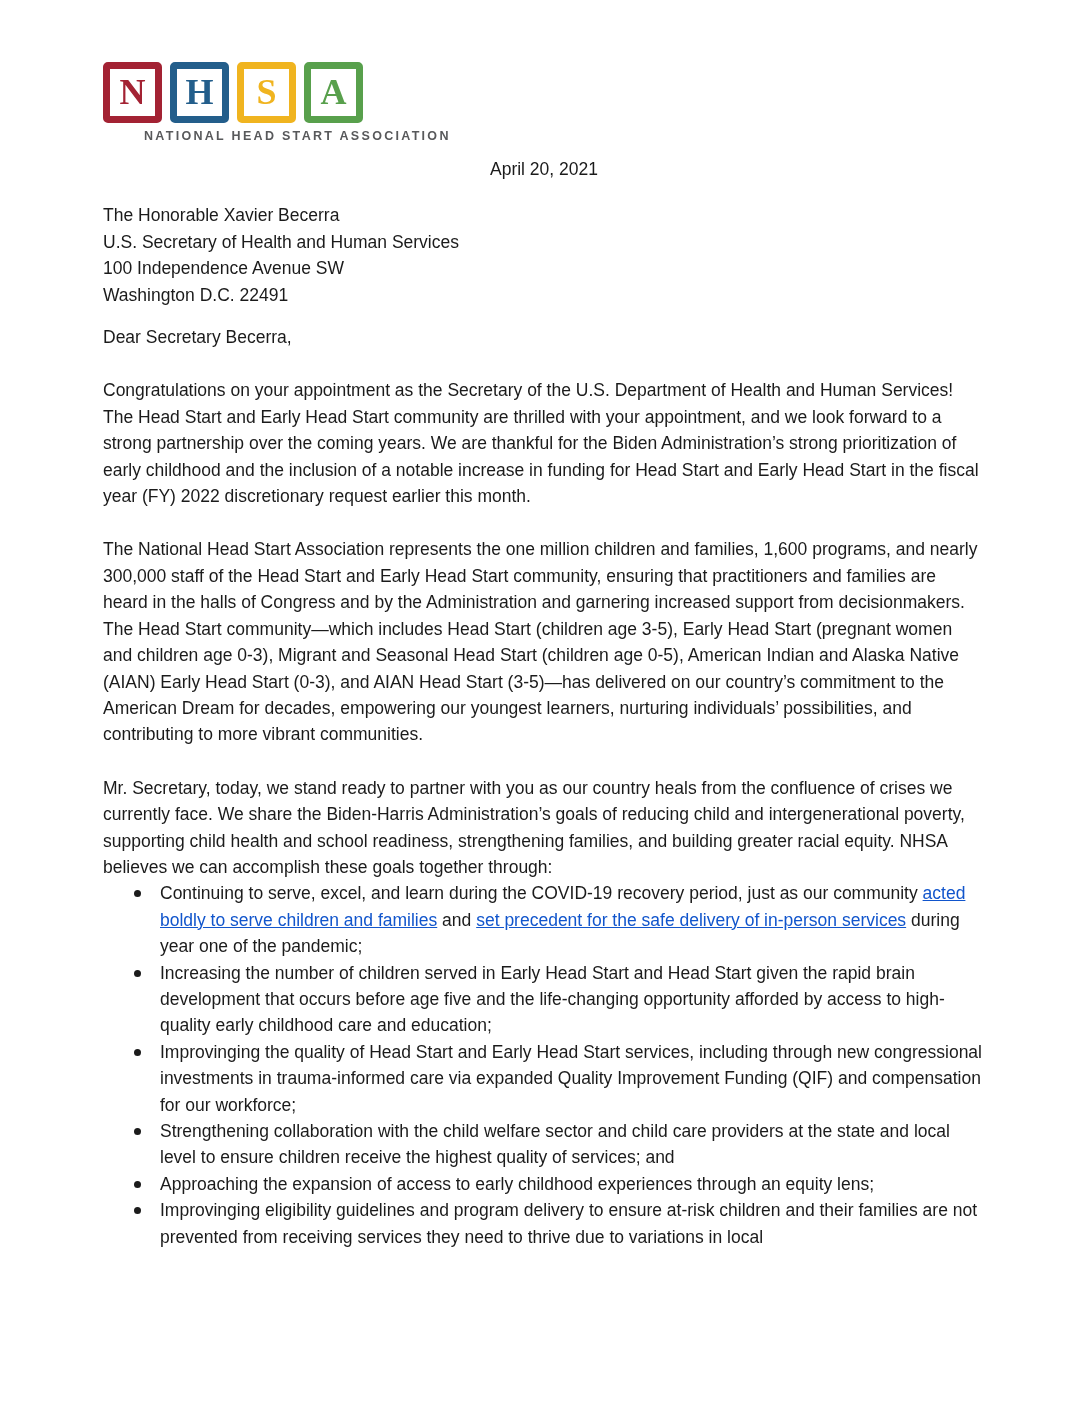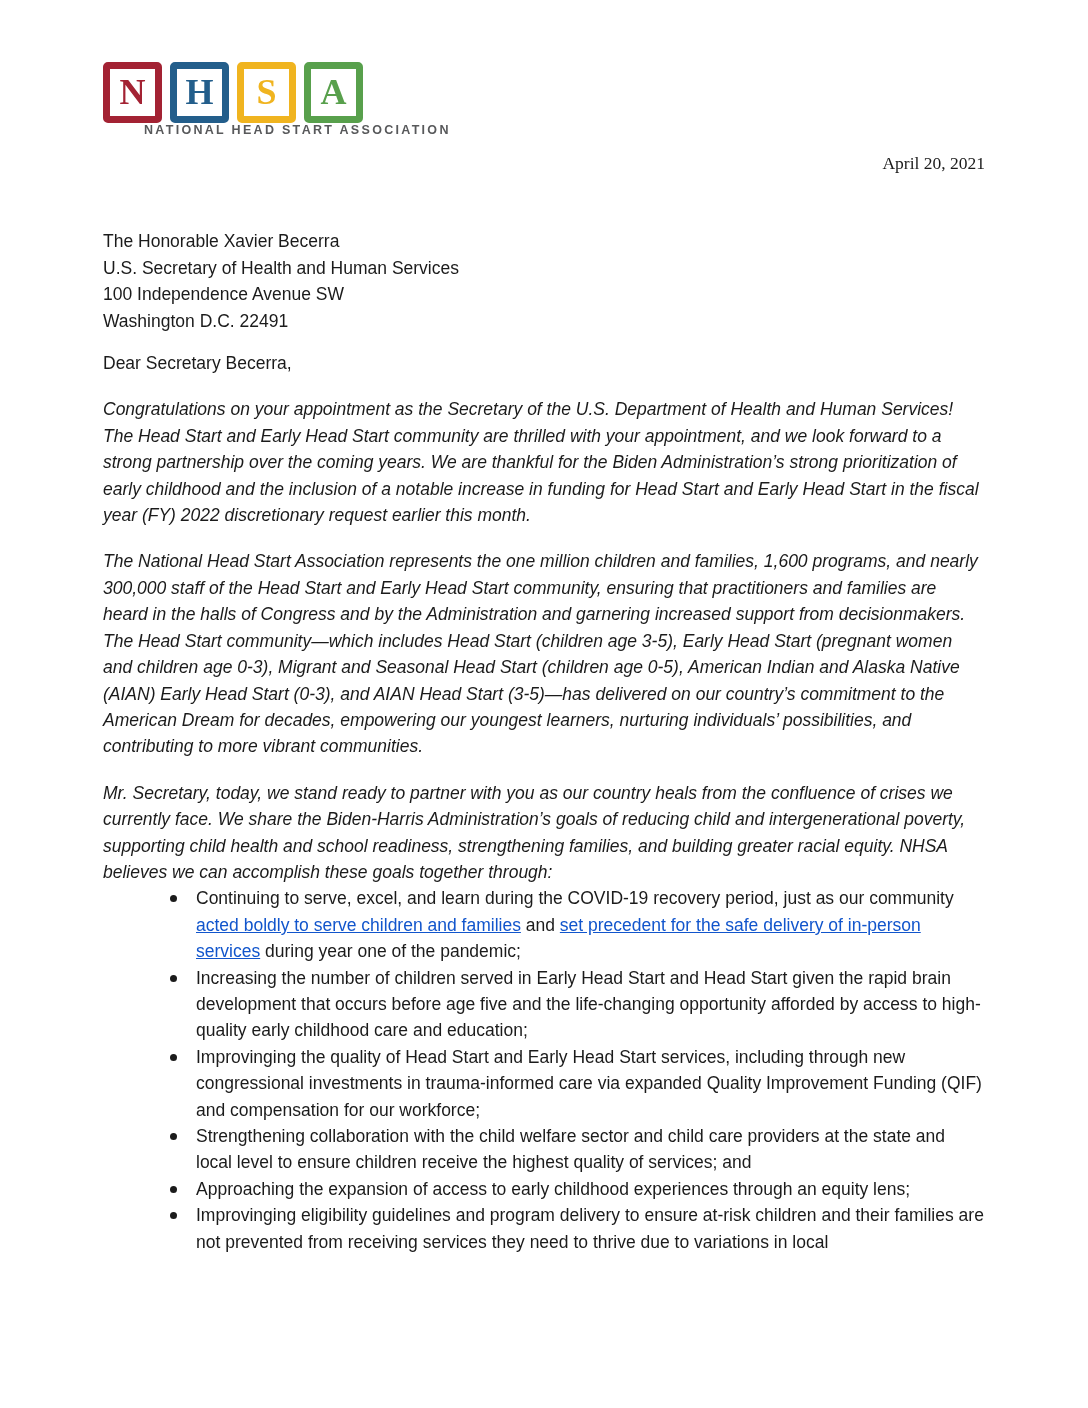--- a/index.html
+++ b/index.html
@@ -37,53 +37,51 @@
     align-items: center;
     justify-content: center;
     font-family: "Liberation Serif", "DejaVu Serif", serif;
     font-weight: bold;
     font-size: 36px;
     line-height: 1;
     padding-bottom: 2px;
     box-sizing: content-box;
   }
   .org-name {
-    margin-top: 0;
+    margin-top: 6px;
     font-size: 12.5px;
     line-height: 14px;
     font-weight: bold;
     letter-spacing: 2.3px;
     color: #58595b;
     white-space: nowrap;
     padding-left: 41px;
   }
   
   .date-line {
-    text-align: right;
+    text-align: center;
     margin-top: 13px;
-    font-family: Liberation Serif, serif;
   }
   .recipient {
-    margin-top: 52px;
+    margin-top: 20px;
   }
   .salutation {
     margin-top: 16px;
   }
   .para {
-    margin: 20px 0 0 0;
-    font-style: italic;
+    margin: 27px 0 0 0;
   }
   ul.bullet-list {
     margin: 0;
     padding: 0;
     list-style: none;
   }
   ul.bullet-list li {
     position: relative;
-    margin-left: 93px;
+    margin-left: 57px;
   }
   ul.bullet-list li::before {
     content: "";
     position: absolute;
     left: -26px;
     top: 10px;
     width: 7px;
     height: 7px;
     border-radius: 50%;
     background: #1b1b1b;

